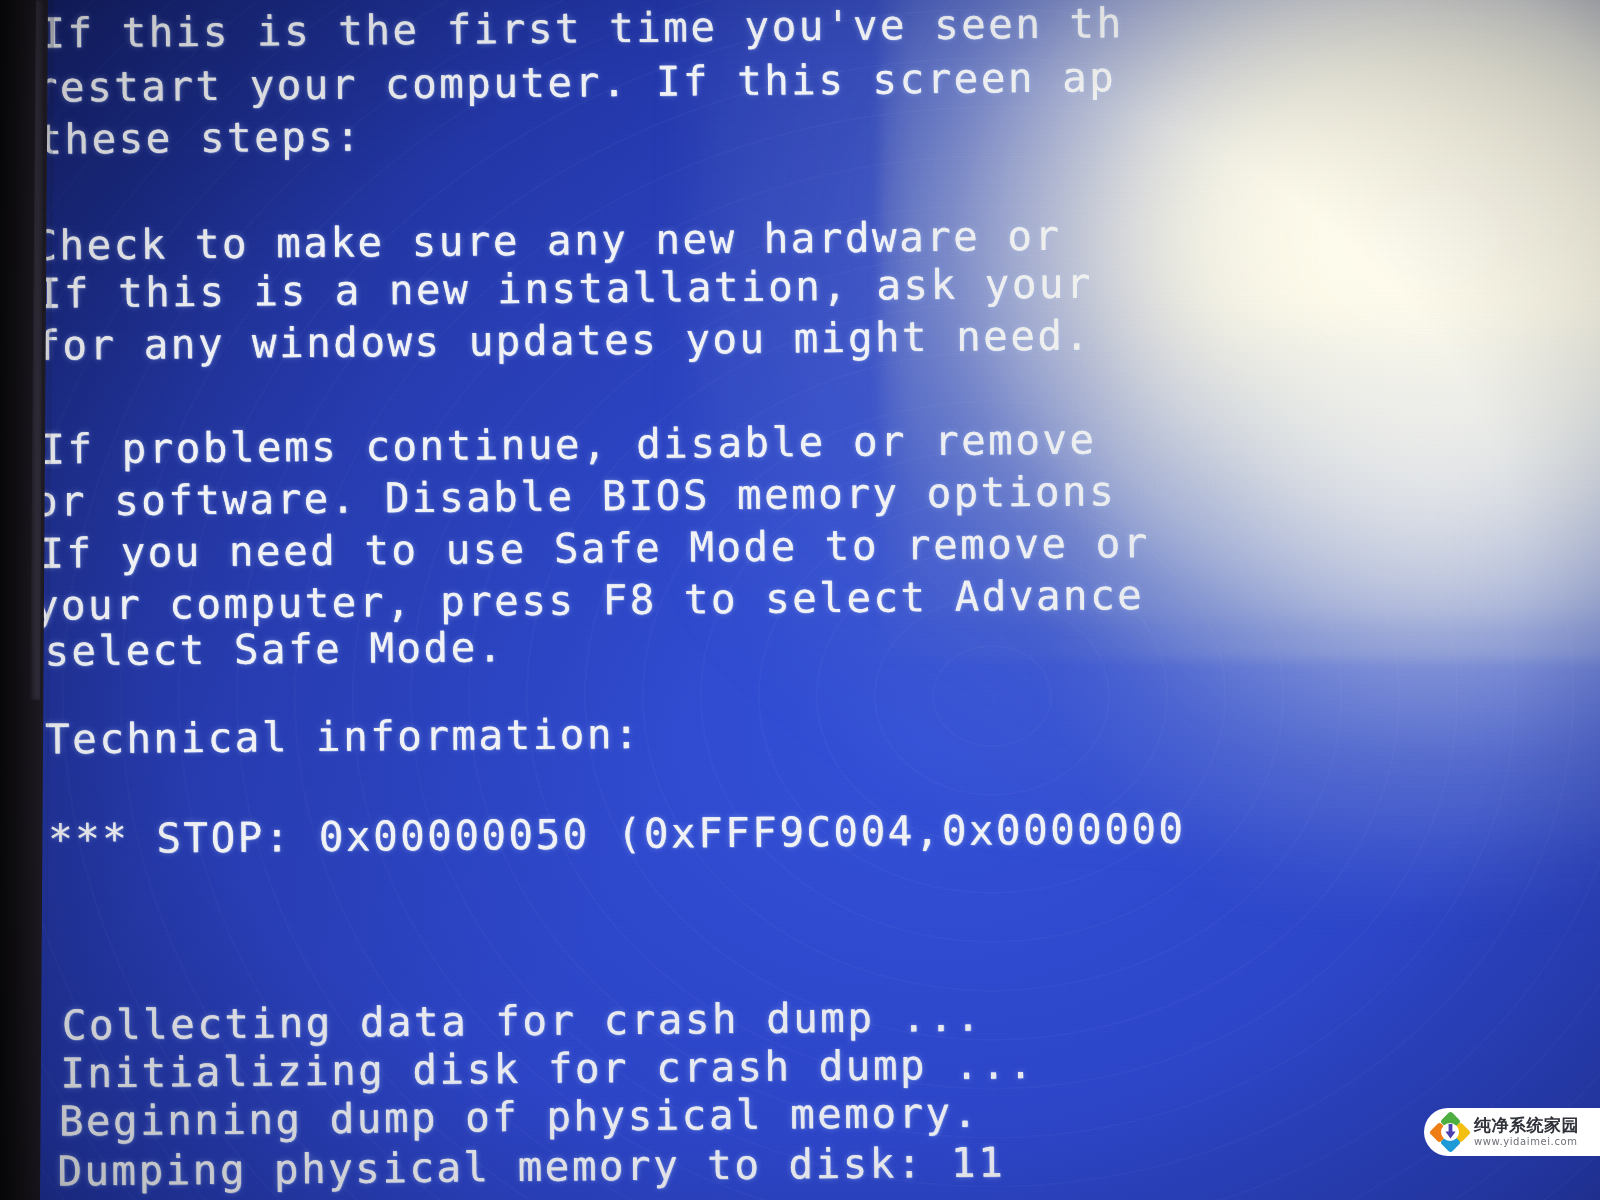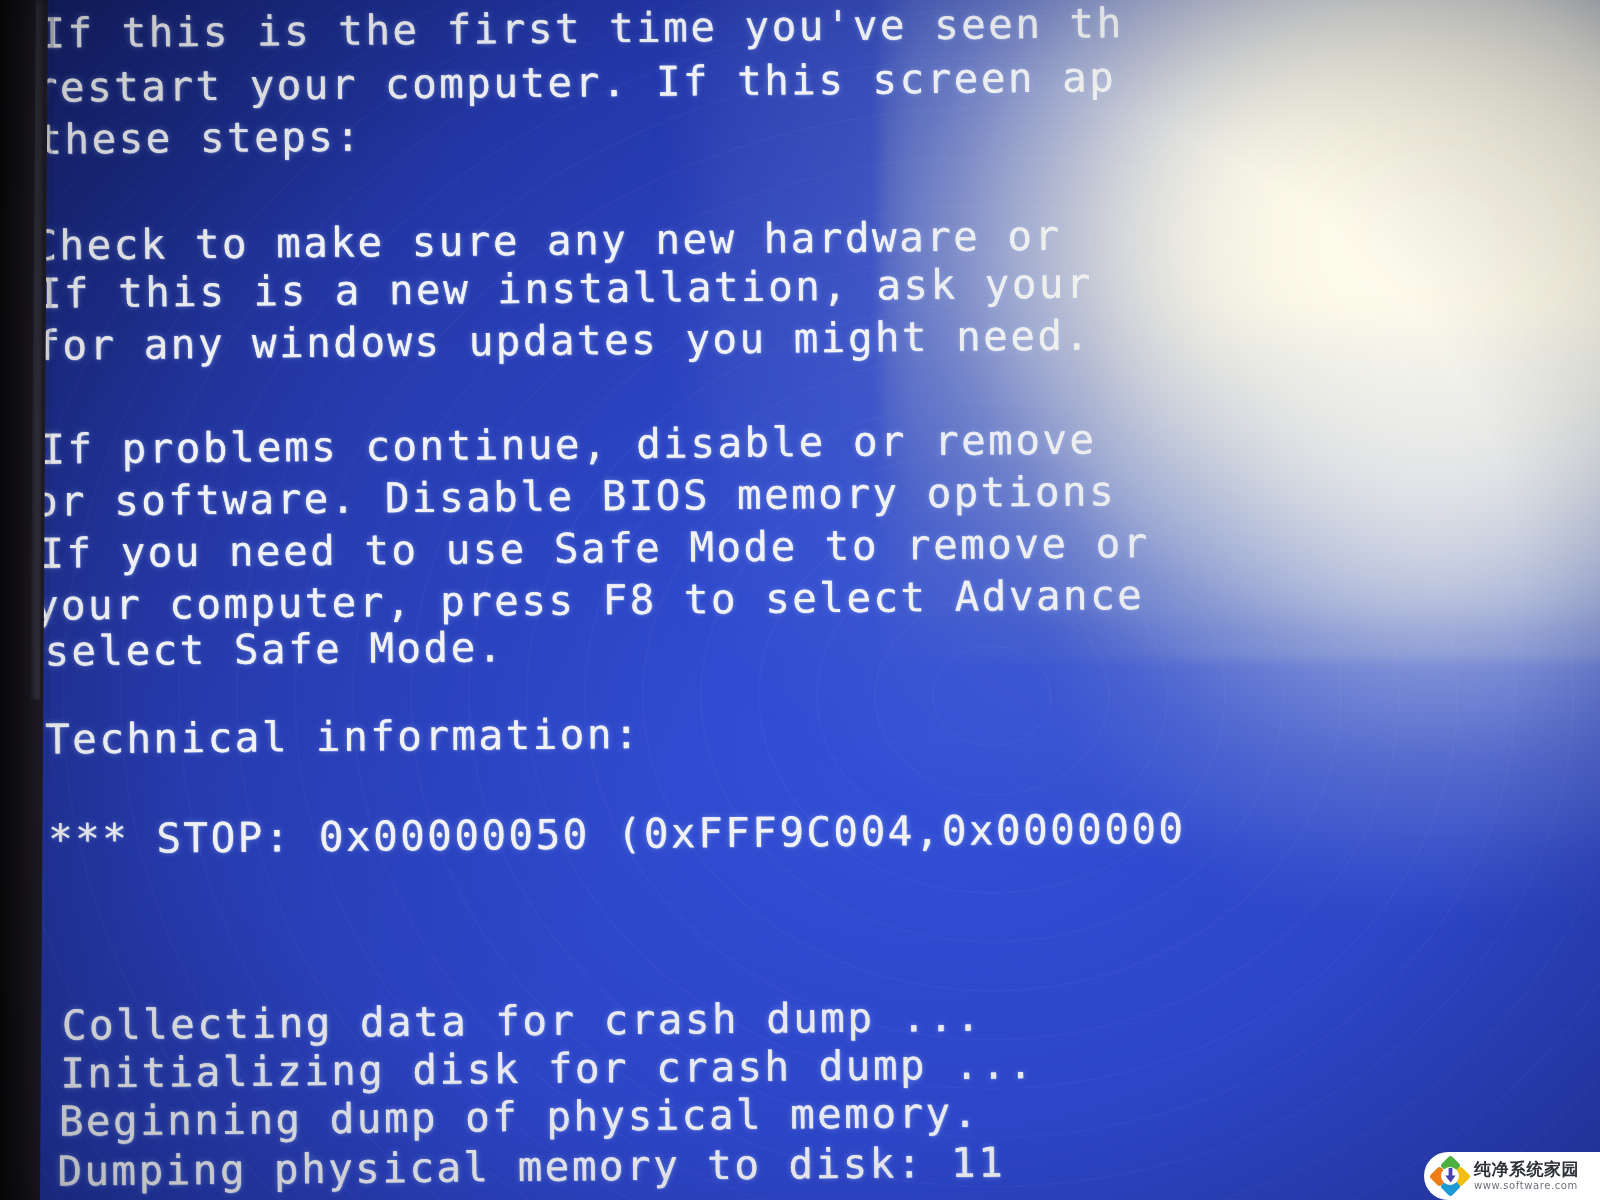--- a/index.html
+++ b/index.html
@@ -176,21 +176,21 @@
     position: absolute;
     inset: 0;
     pointer-events: none;
     background: radial-gradient(ellipse 1250px 980px at 52% 50%,
         rgba(0,0,0,0) 55%, rgba(0,0,0,0.18) 82%, rgba(0,0,0,0.42) 100%);
   }
 
   
   .watermark {
     position: absolute;
-    left: 1424px; top: 1152px;
+    left: 1424px; top: 1108px;
     width: 176px; height: 48px;
     display: flex;
     align-items: center;
     background: #ffffff;
     border-radius: 26px 0 0 26px;
     padding-left: 8px;
     box-sizing: border-box;
     overflow: hidden;
   }
   .wm-logo {
@@ -274,17 +274,17 @@
       <span class="wm-petal wm-p-left"></span>
       <span class="wm-petal wm-p-right"></span>
       <span class="wm-petal wm-p-bot"></span>
       <span class="wm-core"></span>
       <svg class="wm-arrow" viewBox="0 0 13 16">
         <path d="M4.6 0 h3.8 v7.6 h3.2 L6.5 14.6 1.4 7.6 h3.2 Z" fill="#4a3fb0"></path>
       </svg>
     </div>
     <div class="wm-text">
       <span class="wm-cn">纯净系统家园</span>
-      <span class="wm-url">www.software.com</span>
+      <span class="wm-url">www.yidaimei.com</span>
     </div>
   </div>
 
 </div>
 
 </body></html>

